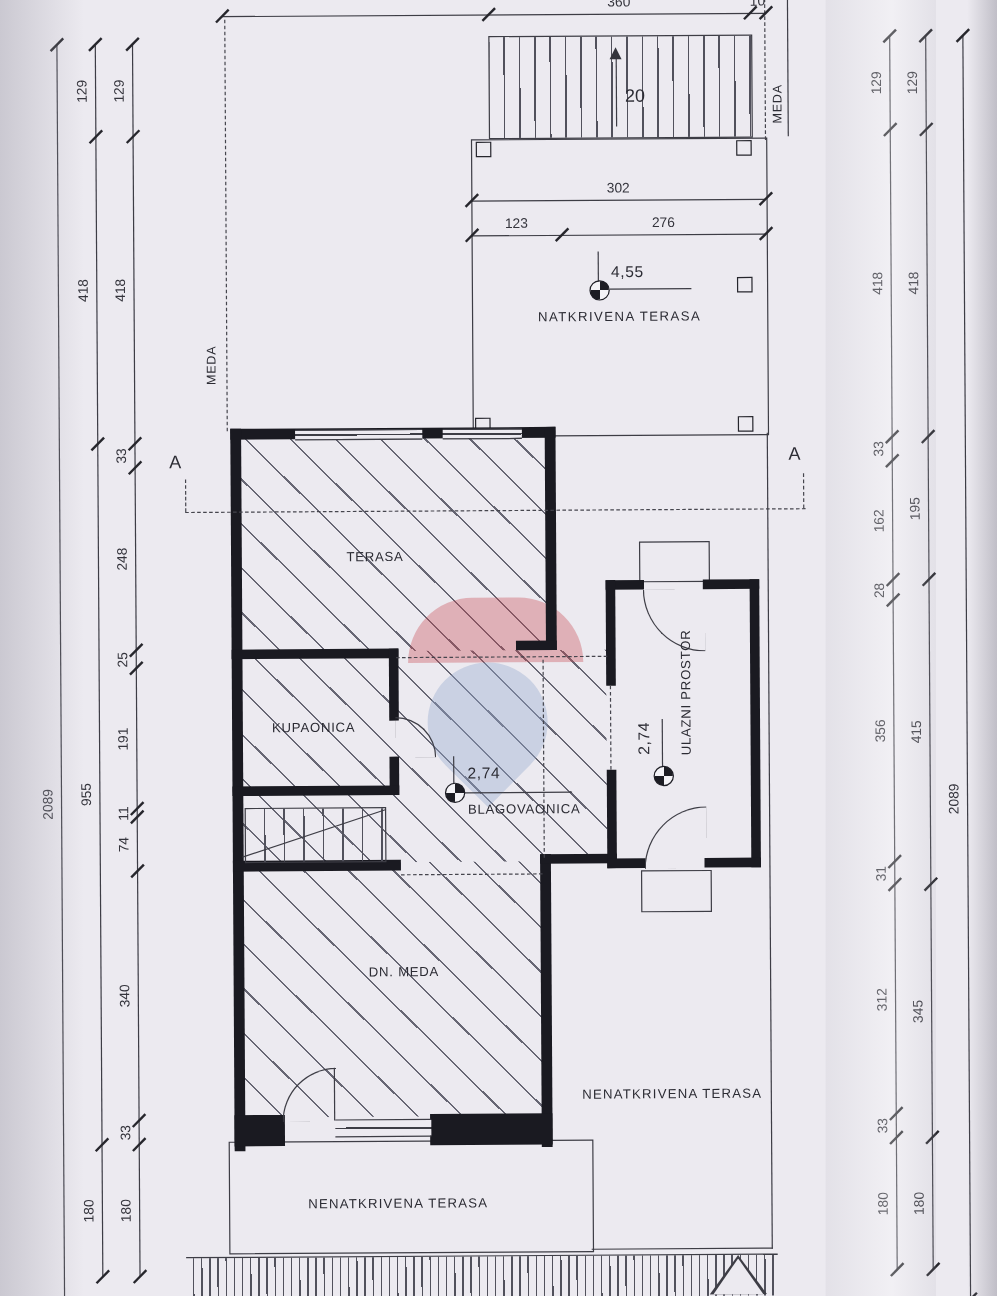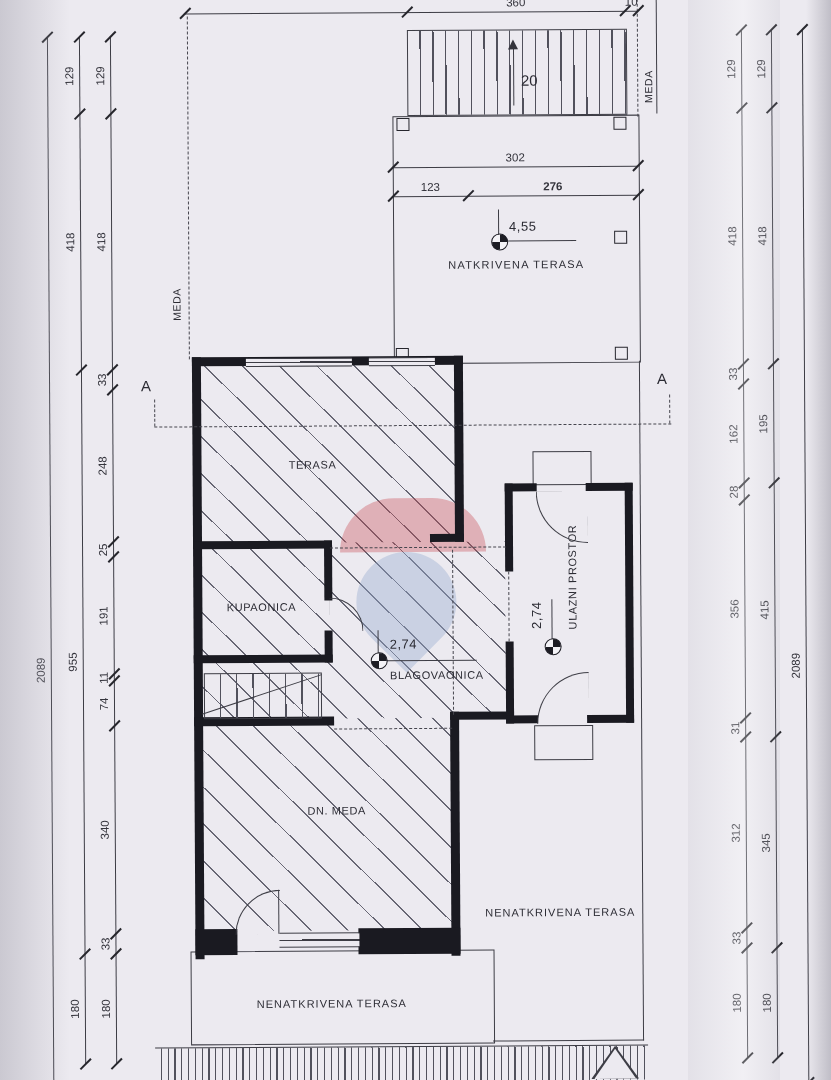--- a/index.html
+++ b/index.html
@@ -232,19 +232,19 @@
       <div class="dim-label dlh" style="left: 634.5px; top: 9px;">10</div>
       <div class="dim-line" style="left: 395px; top: 167px; width: 245px; height: 1.2px;"></div>
       <div class="dim-tick" style="left: 388px; top: 166px;"></div>
       <div class="dim-tick" style="left: 633px; top: 166px;"></div>
       <div class="dim-label dlh" style="left: 517.5px; top: 164px;">302</div>
       <div class="dim-line" style="left: 395px; top: 196px; width: 245px; height: 1.2px;"></div>
       <div class="dim-tick" style="left: 388px; top: 195px;"></div>
       <div class="dim-tick" style="left: 463px; top: 195px;"></div>
       <div class="dim-tick" style="left: 633px; top: 195px;"></div>
       <div class="dim-label dlh" style="left: 432.5px; top: 193px;">123</div>
-      <div class="dim-label dlh" style="left: 555px; top: 193px; font-weight: bold;">276</div>
+      <div class="dim-label dlh" style="left: 555px; top: 193px;">276</div>
     </div>
 
  <div class="fold" style="left:0;top:0;width:70px;height:1080px;background:linear-gradient(90deg,rgba(175,173,184,.55),rgba(175,173,184,0));"></div>
  <div class="fold" style="left:688px;top:0;width:92px;height:1080px;background:linear-gradient(90deg,rgba(120,120,135,.08),rgba(255,255,255,.28) 60%,rgba(160,158,170,.12));"></div>
  <div class="fold" style="left:806px;top:0;width:25px;height:1080px;background:linear-gradient(90deg,rgba(150,148,160,0),rgba(148,146,158,.5));"></div>
 </div>
 
 </body></html>

